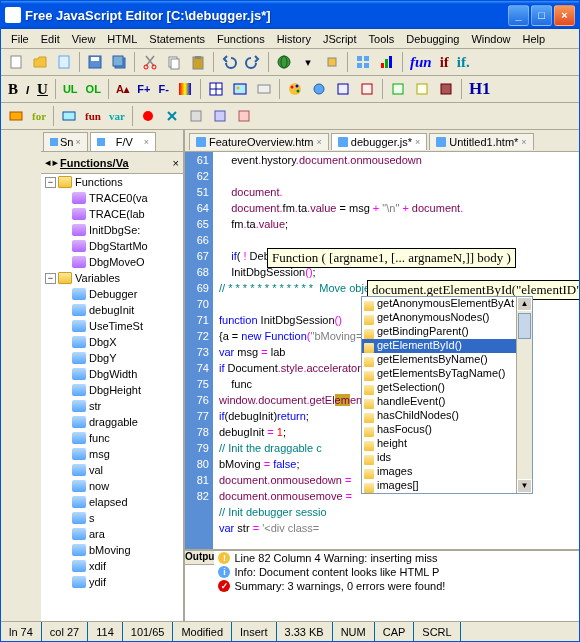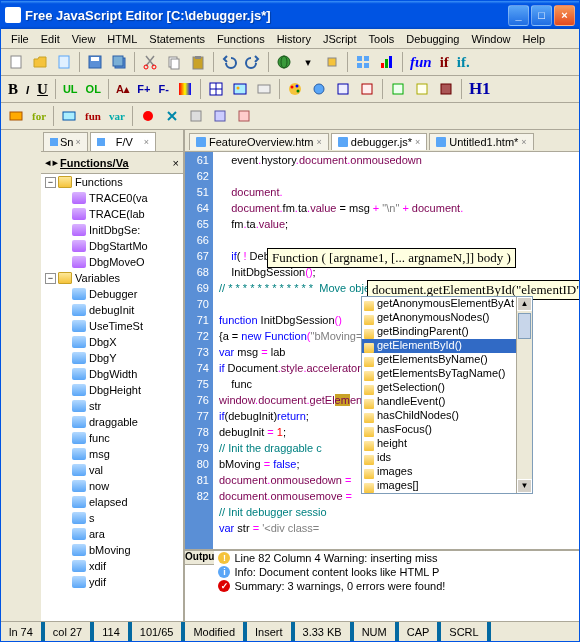--- a/index.html
+++ b/index.html
@@ -71,21 +71,21 @@
 .autocomplete .sb { position: absolute; right: 0; top: 0; bottom: 0; width: 16px; background: #ece9d8; border-left: 1px solid #aca899; }
 .autocomplete .sb .a { height: 14px; background: #d4d0c8; border: 1px solid #fff; display: flex; align-items: center; justify-content: center; font-size: 8px; }
 .autocomplete .sb .th { position: absolute; left: 1px; right: 1px; top: 16px; height: 26px; background: #c8d6ea; border: 1px solid #7f9db9; }
 
 .output { height: 72px; background: white; border-top: 2px solid #aca899; display: flex; }
 .output .hdr { height: 14px; background: #ece9d8; text-align: center; font-weight: bold; font-size: 10px; border-bottom: 1px solid #aca899; }
 .output .line { display: flex; align-items: center; height: 14px; padding-left: 4px; gap: 4px; }
 .output .wi { width: 12px; height: 12px; border-radius: 6px; display: flex; align-items: center; justify-content: center; font-size: 9px; font-weight: bold; color: white; }
 
 .statusbar { height: 20px; background: #ece9d8; border-top: 1px solid #aca899; display: flex; align-items: center; }
-.statusbar .cell { padding: 0 8px; border-right: 4px solid #0369a1; height: 100%; display: flex; align-items: center; }
+.statusbar .cell { padding: 0 8px; border-right: 1px solid #0369a1; height: 100%; display: flex; align-items: center; }
 
 svg { display: block; }
 </style>
 </head>
 <body>
 
 <div class="titlebar">
   <div class="icon"></div>
   <div class="title">Free JavaScript Editor     [C:\debugger.js*]</div>
   <div class="winbtns">

